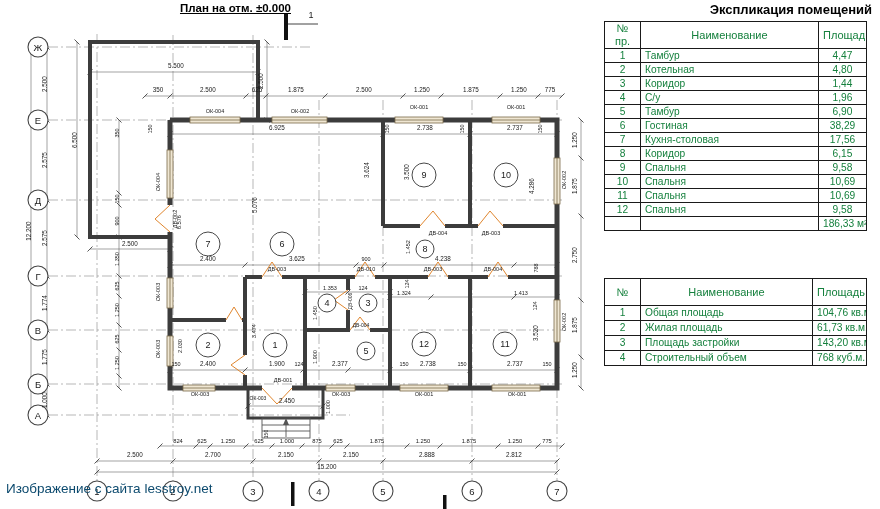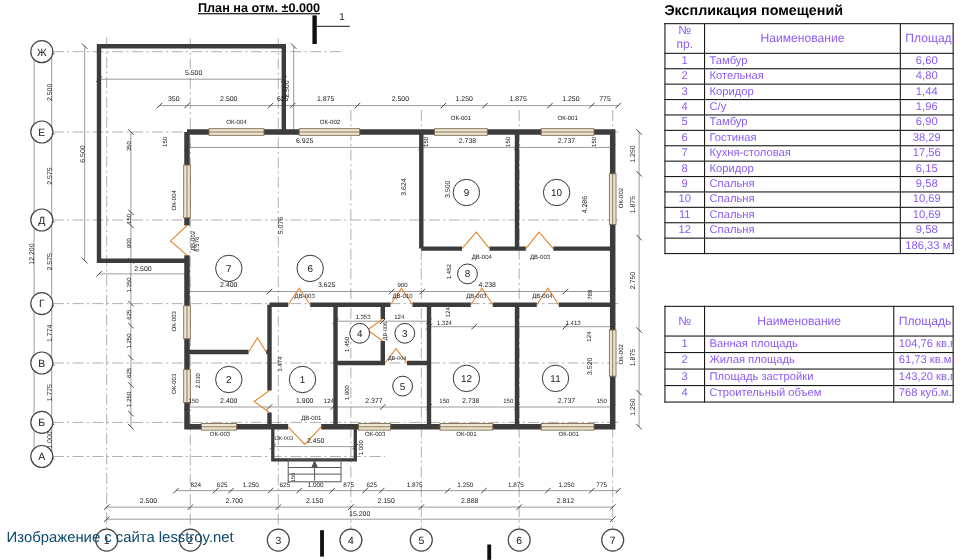--- a/index.html
+++ b/index.html
@@ -4,22 +4,22 @@
 <style>
   html,body{margin:0;padding:0;background:#fff}
   #canvas{position:relative;width:880px;height:509px;background:#fff;
           font-family:"Liberation Sans",sans-serif;overflow:hidden;color:#111}
   .plan-title{position:absolute;left:138px;top:2px;width:195px;text-align:center;
               font-size:11.5px;font-weight:bold;text-decoration:underline;color:#000}
   .watermark{position:absolute;left:6px;top:481px;font-size:13.5px;color:#0c4a6e}
   .panel{position:absolute;left:604px;width:268px}
   #panel-explication{top:2px}
   #panel-tech{top:278px}
-  .tbl-title{text-align:left;font-weight:bold;font-size:13px;margin:0 0 4px 0;color:#000}
-  table{border-collapse:collapse;width:262px;table-layout:fixed;color:#8b5cf6}
+  .tbl-title{text-align:right;font-weight:bold;font-size:13px;margin:0 0 4px 0;color:#000}
+  table{border-collapse:collapse;width:262px;table-layout:fixed;color:#15803d}
   th,td{border:1.6px solid #1a1a1a;padding:0 4px;line-height:1.15;overflow:hidden}
   th{font-weight:normal;font-size:11px;height:26px;text-align:center}
   td{font-size:10.2px;height:13px;white-space:nowrap}
   td.c{text-align:center}
   #tech-table td{height:14px}
   svg text{fill:#1a1a1a}
 </style>
 </head>
 <body>
 
@@ -444,21 +444,21 @@
         <tr>
           <th>№ пр.</th>
           <th>Наименование</th>
           <th>Площадь</th>
         </tr>
       </thead>
       <tbody>
           <tr>
             <td class="c">1</td>
             <td>Тамбур</td>
-            <td class="c">6,60</td>
+            <td class="c">4,47</td>
           </tr>
           <tr>
             <td class="c">2</td>
             <td>Котельная</td>
             <td class="c">4,80</td>
           </tr>
           <tr>
             <td class="c">3</td>
             <td>Коридор</td>
             <td class="c">1,44</td>
@@ -529,21 +529,21 @@
       <thead>
         <tr>
           <th>№</th>
           <th>Наименование</th>
           <th>Площадь</th>
         </tr>
       </thead>
       <tbody>
           <tr>
             <td class="c">1</td>
-            <td>Ванная площадь</td>
+            <td>Общая площадь</td>
             <td class="c">104,76 кв.м.</td>
           </tr>
           <tr>
             <td class="c">2</td>
             <td>Жилая площадь</td>
             <td class="c">61,73 кв.м.</td>
           </tr>
           <tr>
             <td class="c">3</td>
             <td>Площадь застройки</td>

